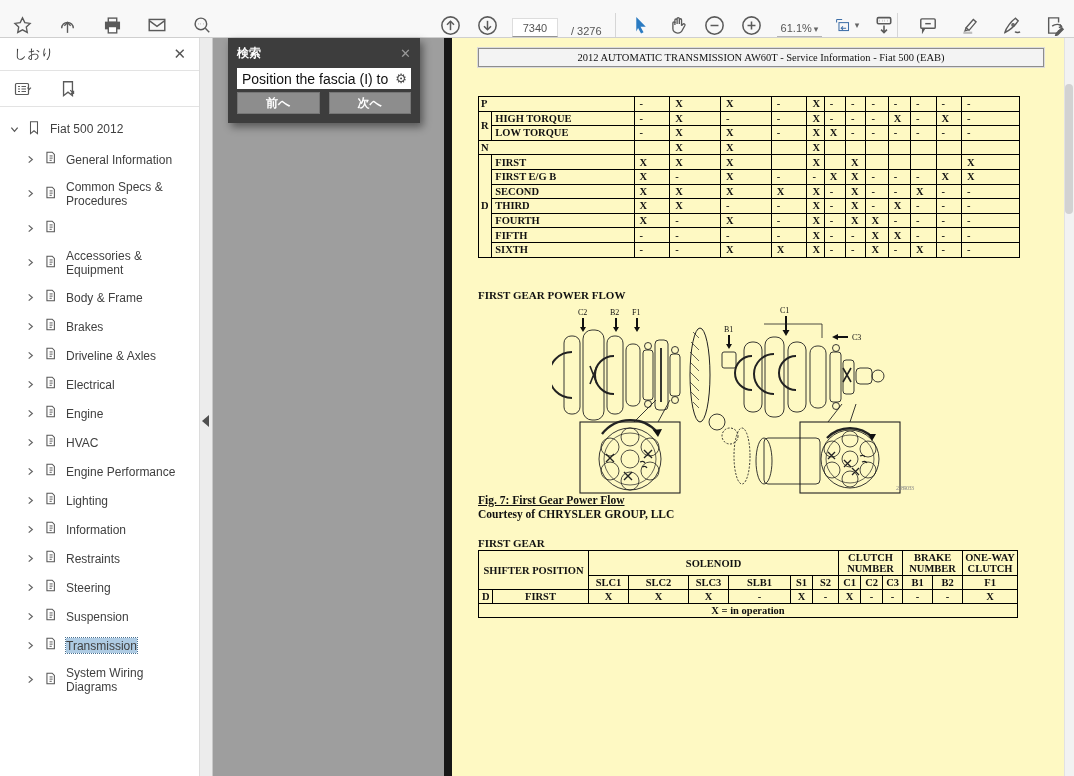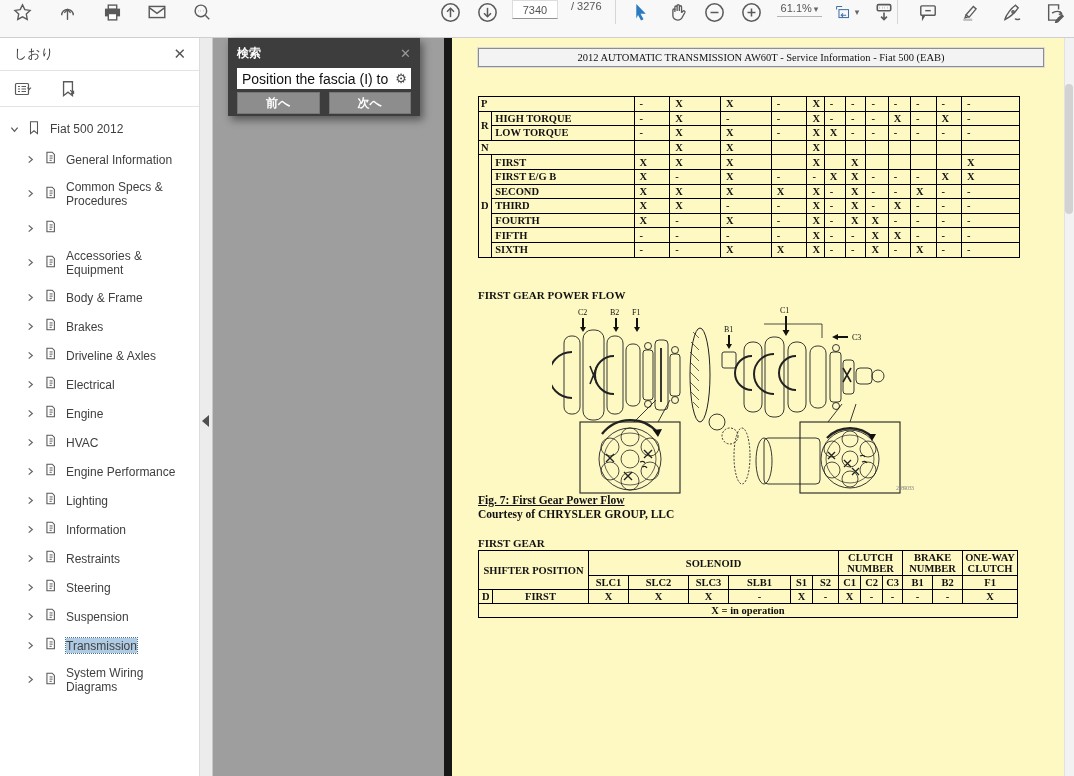--- a/index.html
+++ b/index.html
@@ -4,21 +4,21 @@
 <style>
   * { box-sizing: border-box; }
   html,body { margin:0; padding:0; }
   body {
     width:1074px; height:776px; overflow:hidden; position:relative;
     background:#9e9e9e; font-family:"Liberation Sans", sans-serif;
   }
   
   .toolbar { position:absolute; top:0; left:0; right:0; height:38px; background:#f8f8f8;
              border-bottom:1px solid #cfcfcf; z-index:20; }
-  .tb-group { position:absolute; top:0; height:37px; display:flex; align-items:flex-start; }
+  .tb-group { position:absolute; top:0; height:37px; display:flex; align-items:flex-end; }
   .tb-left   { left:10px; gap:21px; }
   .tb-center { left:438px; gap:13px; }
   .tb-right  { right:8px; gap:18px; }
   .tb-btn { width:24px; height:24px; display:flex; align-items:center; justify-content:center; cursor:pointer; }
   .tb-btn svg { display:block; }
   .tb-divider { width:1px; height:24px; background:#d6d6d6; }
   .page-input { width:46px; height:19px; border:1px solid #ddd; border-bottom:1px solid #949494;
                 background:#fff; font-size:11px; color:#555; text-align:center;
                 font-family:"Liberation Sans",sans-serif; }
   .page-total { font-size:11px; color:#555; }
@@ -40,21 +40,21 @@
   .tree-item.selected .tlabel { background:#aecbe3; outline:1px dotted #49708f; }
   .chev { color:#666; width:10px; flex:0 0 10px; padding-top:1px; }
   .ticon { flex:0 0 16px; }
   
   .splitter { position:absolute; top:38px; left:200px; width:13px; bottom:0; background:#ececec;
               border-right:1px solid #c9c9c9; z-index:4; }
   .collapse-btn { position:absolute; top:377px; left:2px; width:0; height:0; cursor:pointer;
                   border:6px solid transparent; border-right:7px solid #4f4f4f; border-left:none; }
   
   .search-popup { position:absolute; top:38px; left:228px; width:192px; background:#3d3d3d;
-                  box-shadow:3px 4px 8px rgba(0,0,0,.45); z-index:30; padding:5px 9px 2px; }
+                  box-shadow:3px 4px 8px rgba(0,0,0,.45); z-index:30; padding:5px 9px 9px; }
   .sp-title-row { display:flex; align-items:center; justify-content:space-between;
                   color:#fff; font-size:12px; font-weight:bold; padding:2px 0 6px; }
   .sp-close { color:#9a9a9a; font-weight:normal; font-size:13px; cursor:pointer; }
   .sp-input-wrap { position:relative; }
   .sp-input { width:100%; height:21px; border:none; background:#fff; font-size:14px; color:#111;
               padding:2px 22px 2px 5px; font-family:"Liberation Sans",sans-serif; }
   .sp-gear { position:absolute; right:4px; top:3px; font-size:13px; color:#4a4a4a; cursor:pointer; }
   .sp-buttons { display:flex; gap:9px; margin-top:3px; }
   .sp-btn { flex:1; height:22px; background:#8d8d8d; border:1px solid #767676; color:#fff;
             font-size:12px; font-weight:bold; display:flex; align-items:center; justify-content:center;

